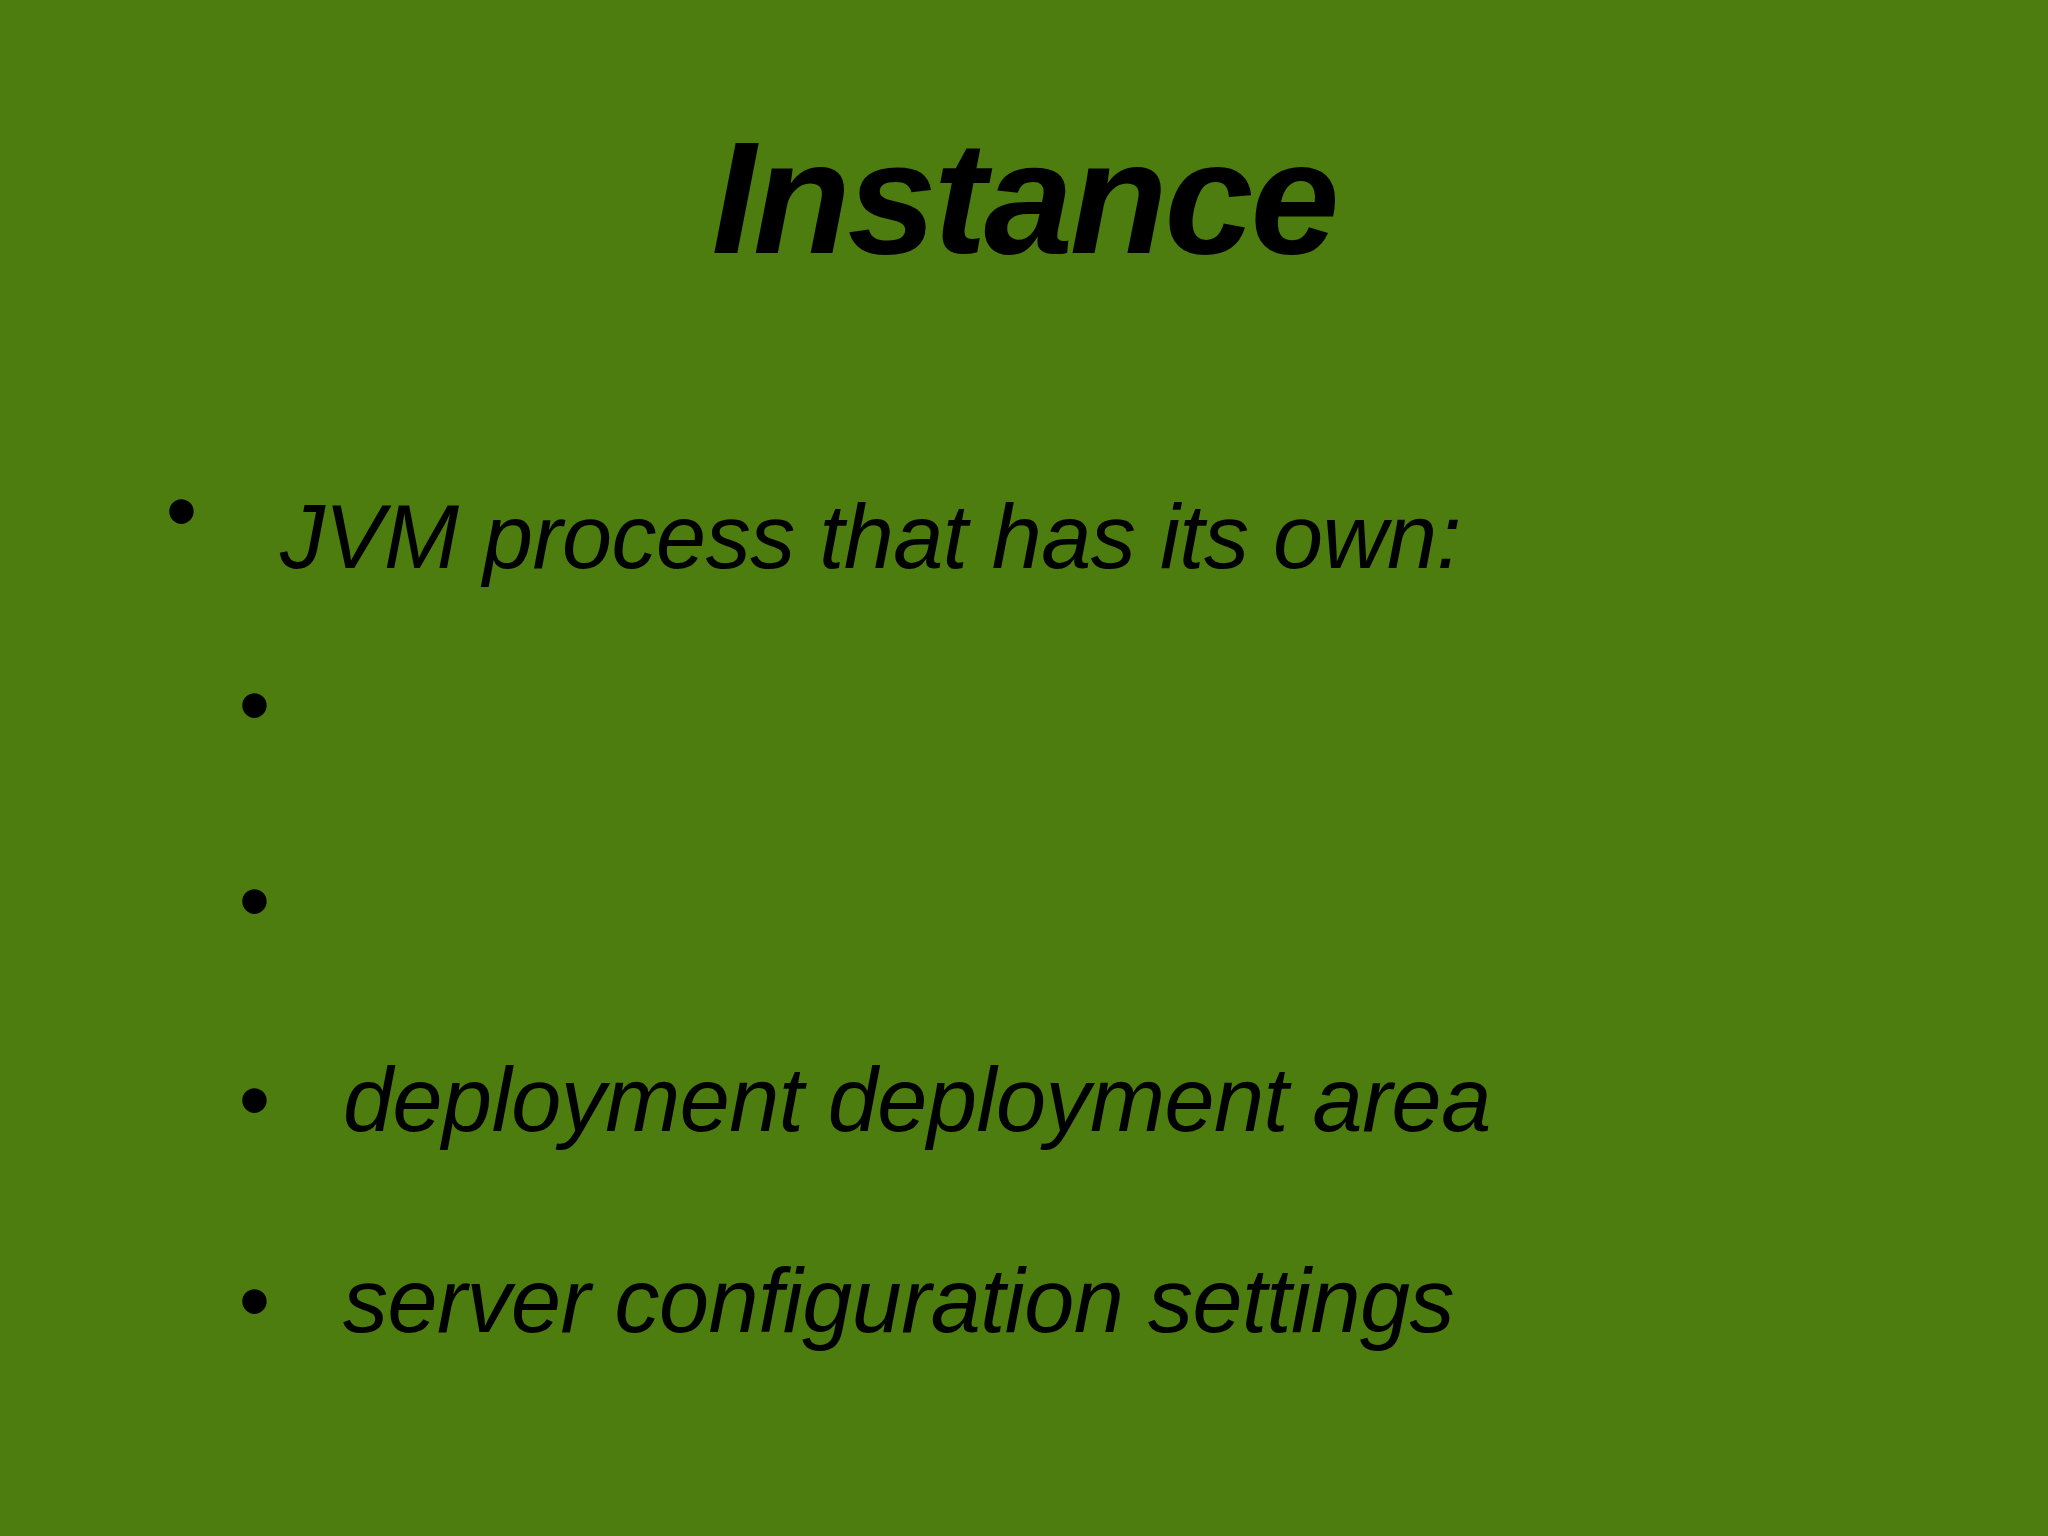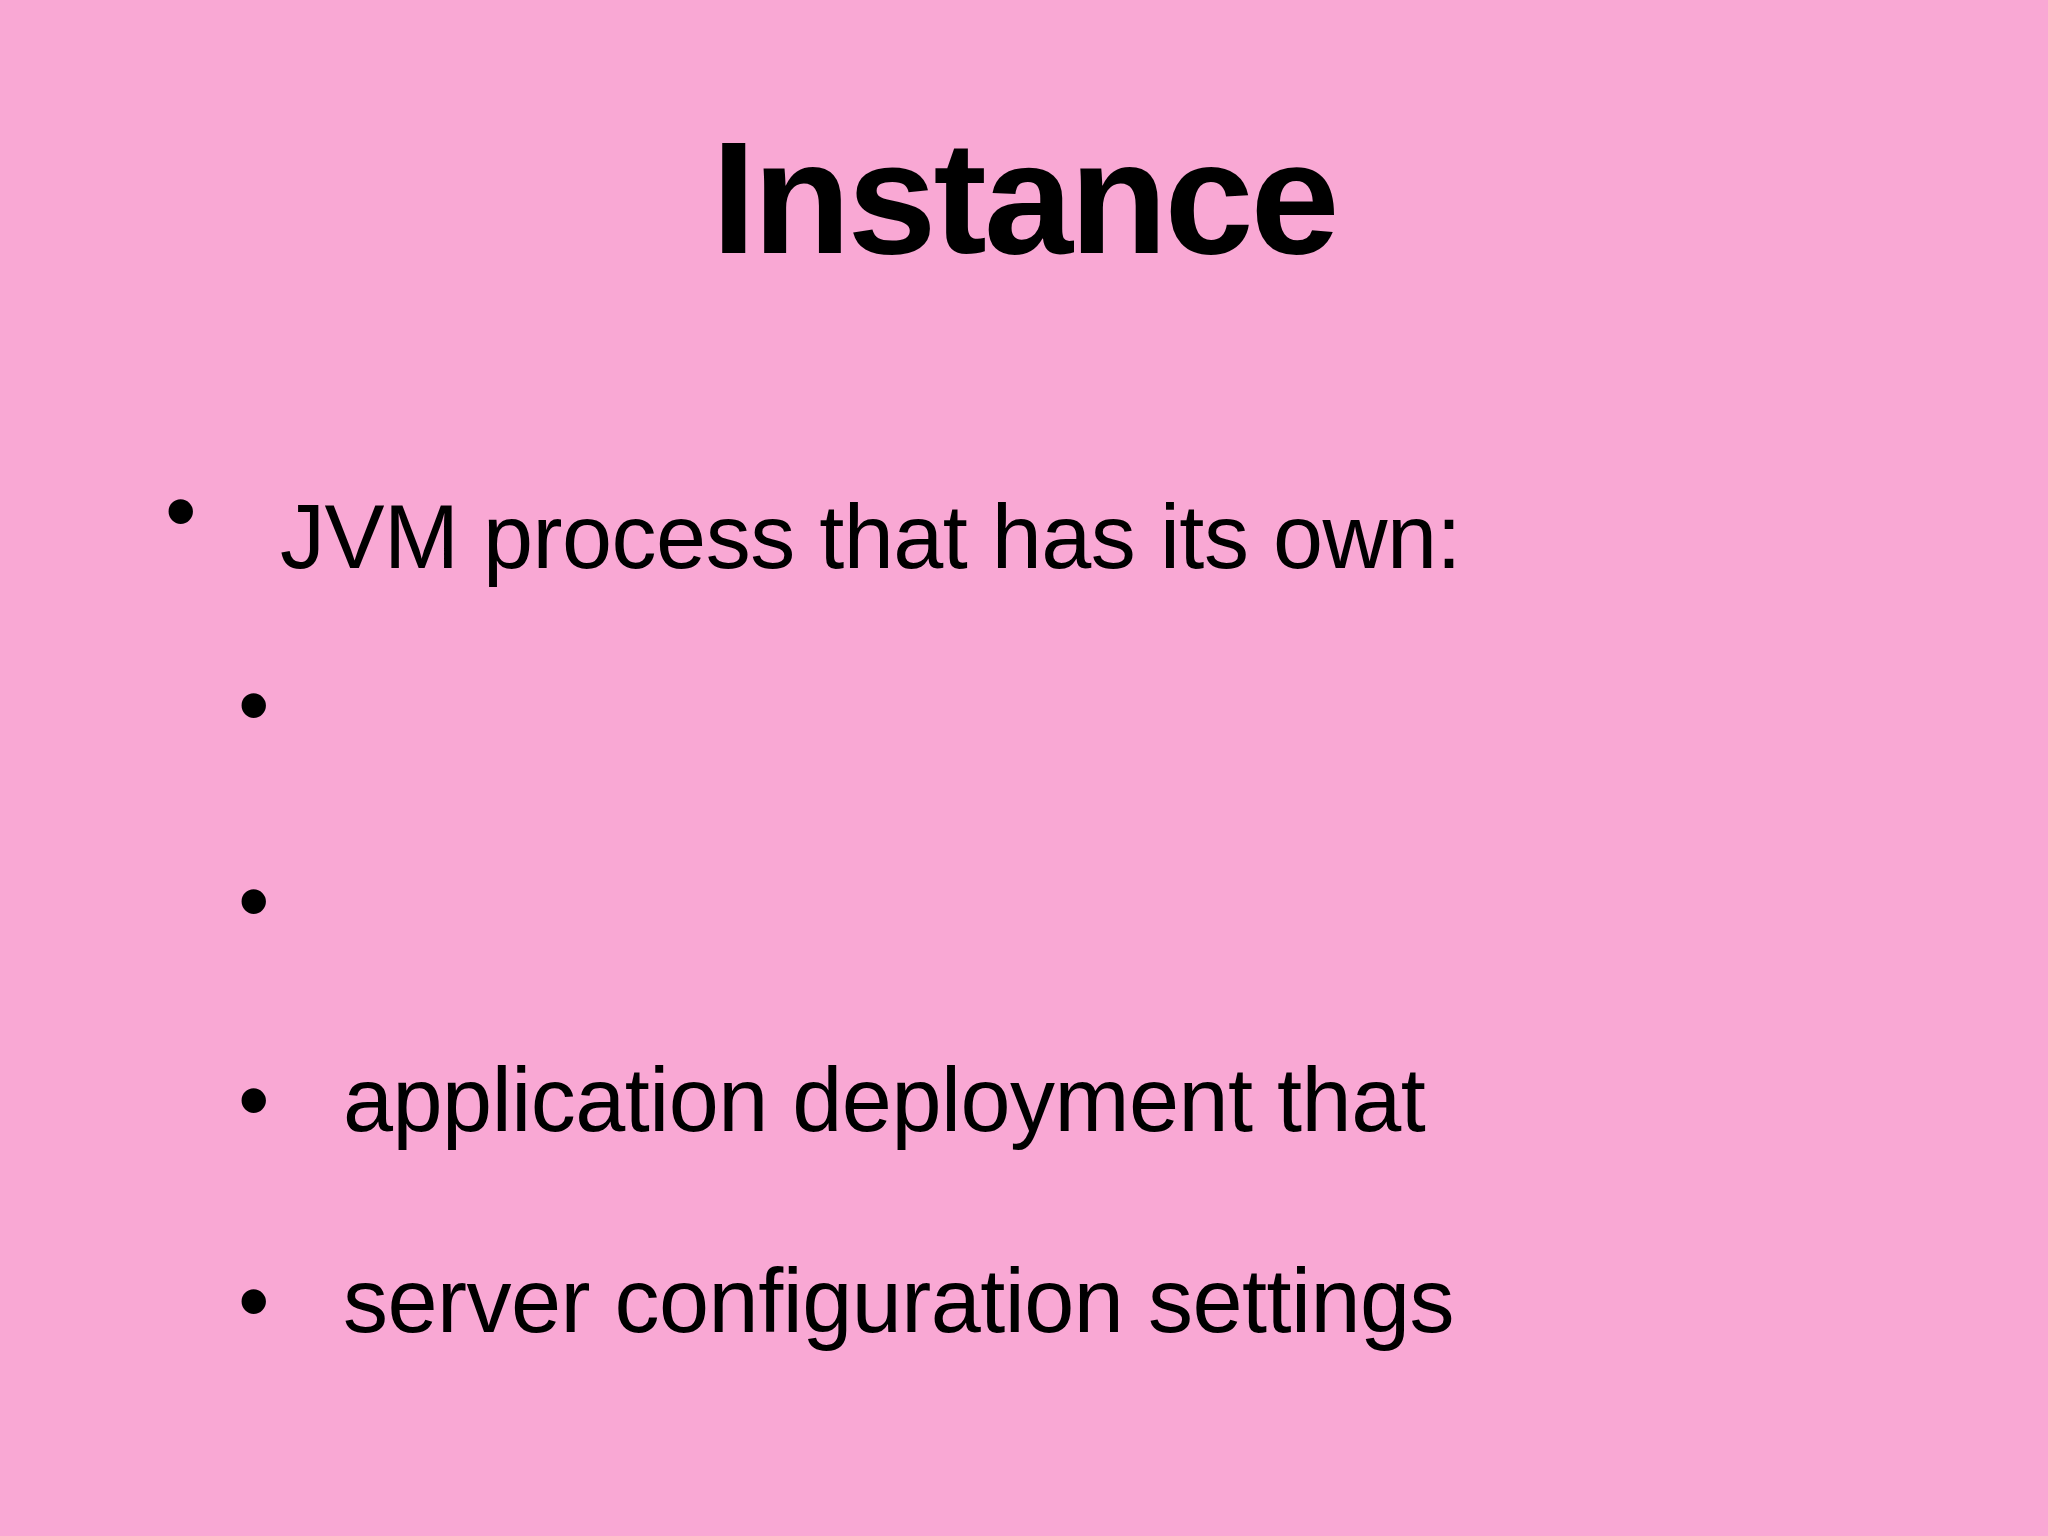--- a/index.html
+++ b/index.html
@@ -52,40 +52,40 @@
   
   .row-0 { top: 462px;  }
   .row-1 { top: 656px;  }
   .row-2 { top: 852px;  }
   .row-3 { top: 1051px; }
   .row-4 { top: 1252px; }
 </style>
 </head>
 <body>
 
-<div class="slide" style="background: #f9a8d4; color: rgb(0, 0, 0);">
+<div class="slide" style="background: #4d7c0f; color: rgb(0, 0, 0); font-style: italic;">
 
   <h1 class="slide-title">Instance</h1>
 
   <div class="bullet-row level-1 row-0">
     <span class="dot">•</span>
     <span class="text">JVM process that has its own:</span>
   </div>
 
   <div class="bullet-row level-2 row-1">
     <span class="dot">•</span>
   </div>
 
   <div class="bullet-row level-2 row-2">
     <span class="dot">•</span>
   </div>
 
   <div class="bullet-row level-2 row-3">
     <span class="dot">•</span>
-    <span class="text">application deployment that</span>
+    <span class="text">deployment deployment area</span>
   </div>
 
   <div class="bullet-row level-2 row-4">
     <span class="dot">•</span>
     <span class="text">server configuration settings</span>
   </div>
 
 </div>
 
 </body></html>

